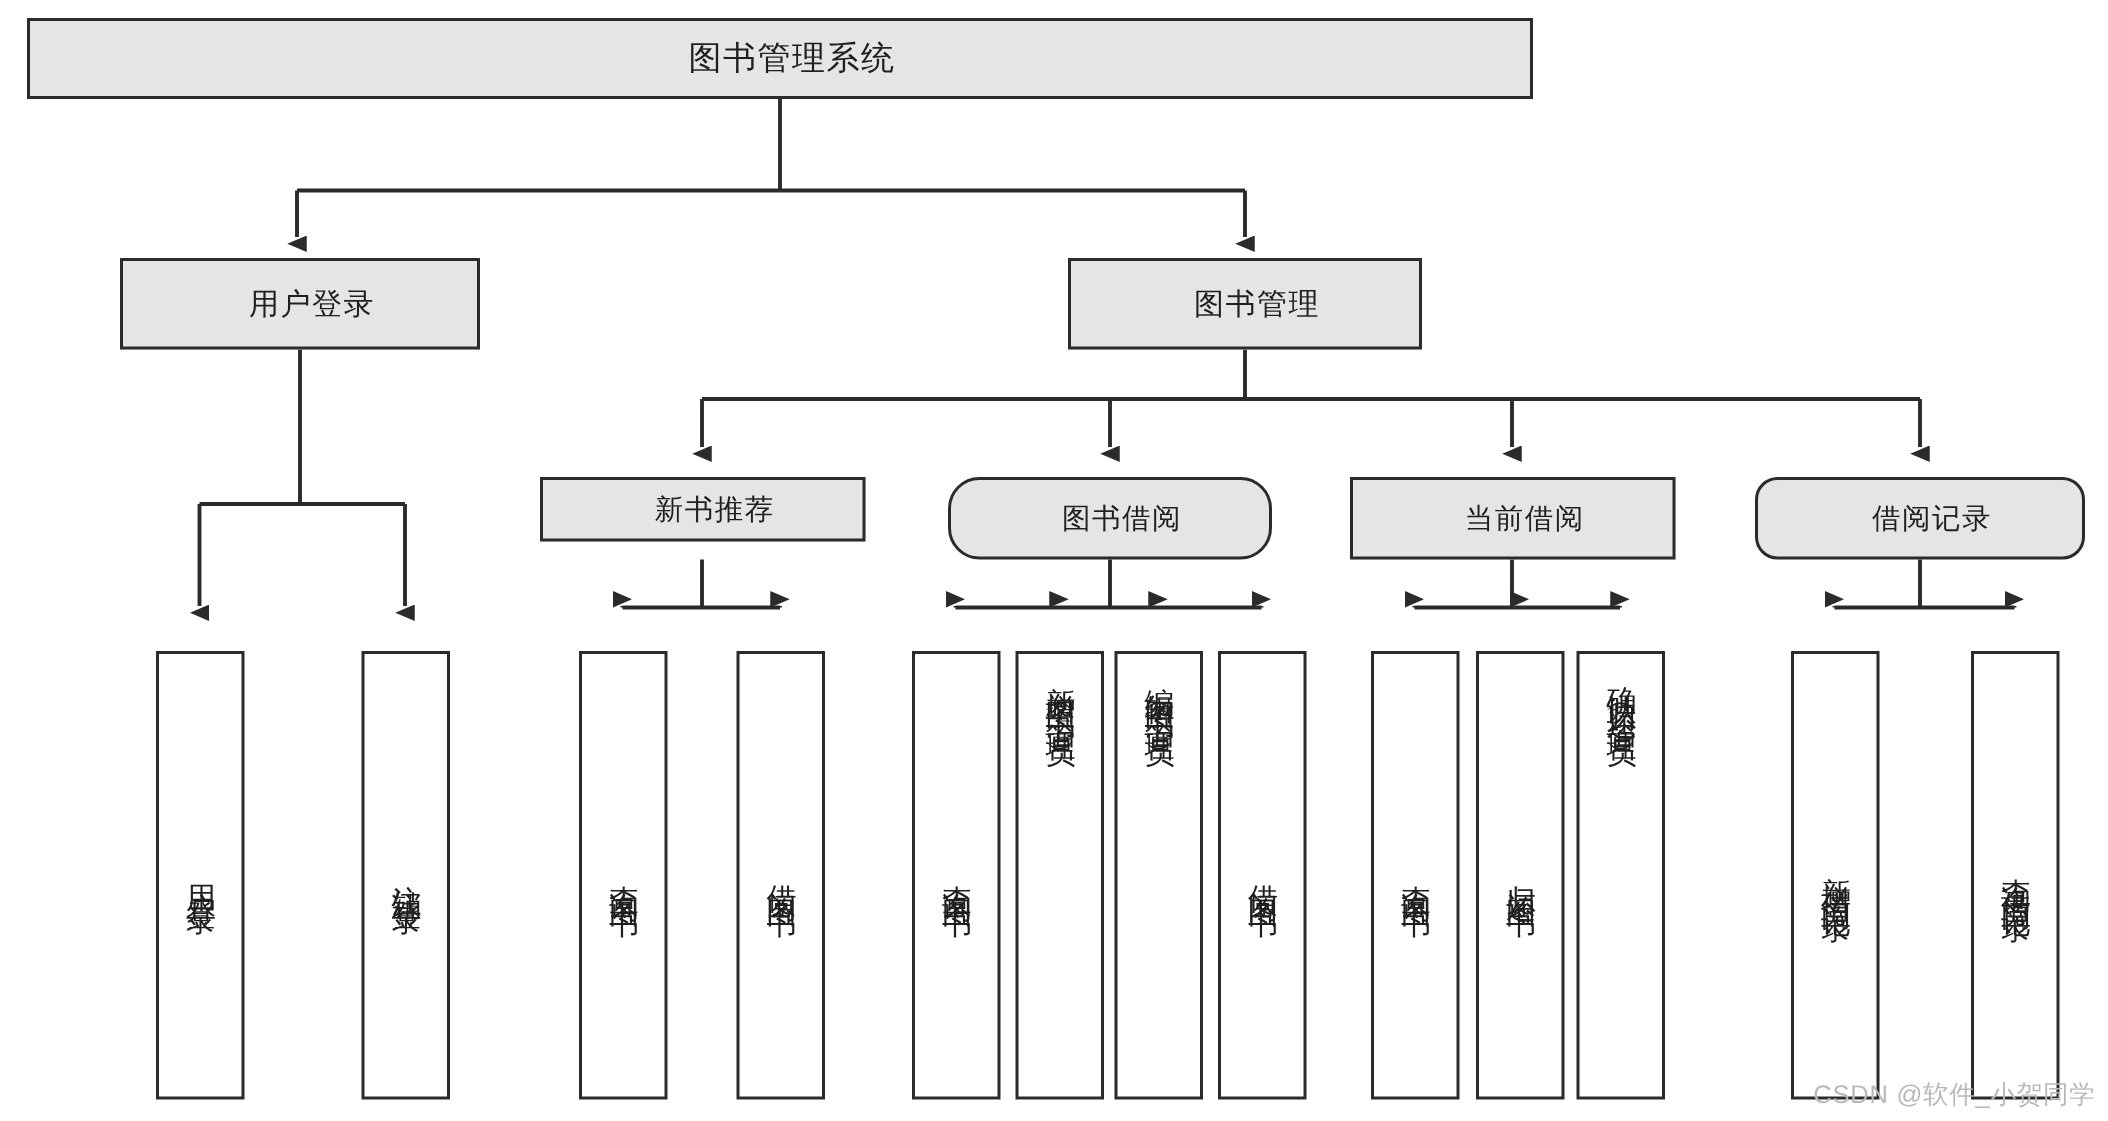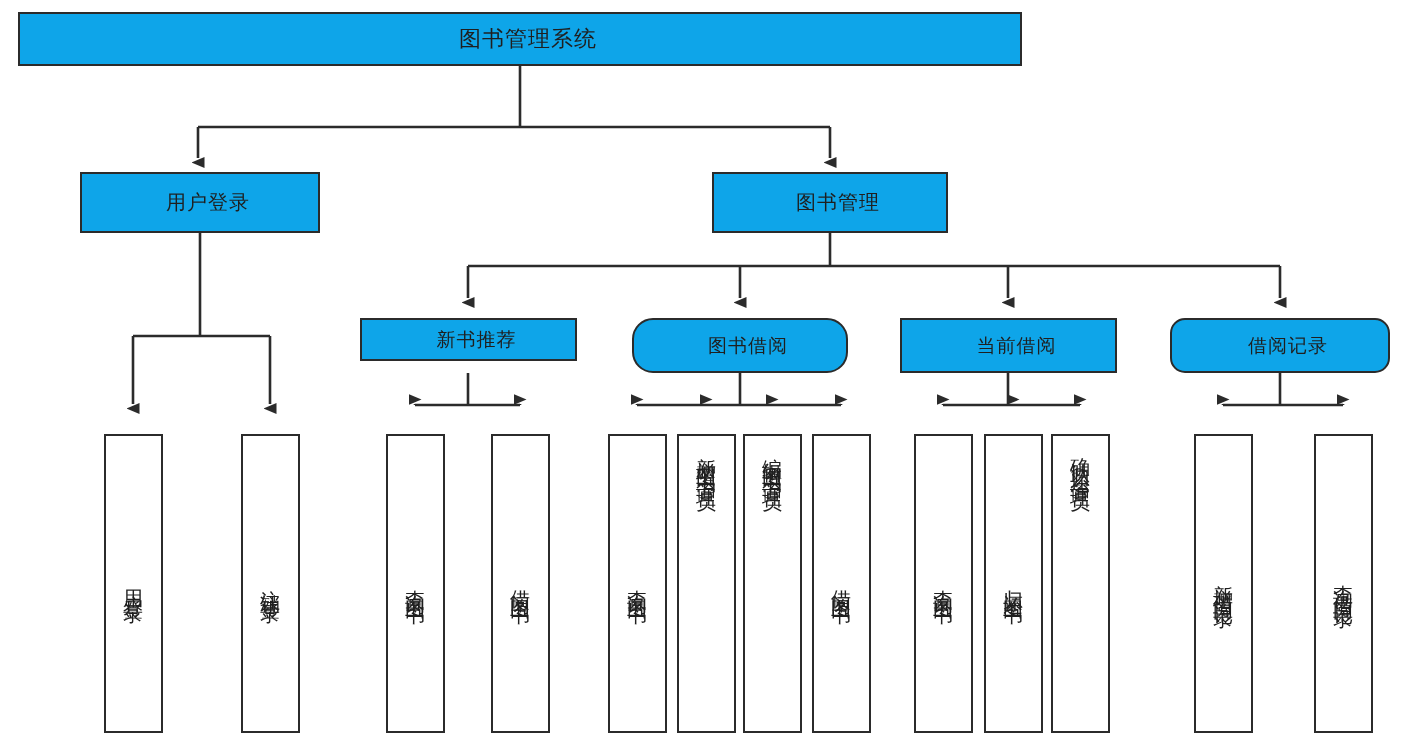--- a/index.html
+++ b/index.html
@@ -7,21 +7,21 @@
     font-family:"Liberation Sans","DejaVu Sans",sans-serif;
     width:1405px;height:747px;position:relative;overflow:hidden;
     -webkit-font-smoothing:antialiased;
   }
   #canvas{position:absolute;left:0;top:0;width:1405px;height:747px;}
   svg.edges{position:absolute;left:0;top:0;width:1405px;height:747px;pointer-events:none;}
 
   .node{
     position:absolute;
     box-sizing:border-box;
-    background:#0ea5e9;
+    background:#e5e5e5;
     border:2px solid #2b2b2b;
     display:flex;
     align-items:center;
     justify-content:center;
     color:#1f1f1f;
     letter-spacing:1px;
     padding-left:16px;
   }
   .node.root{font-size:22px;}
   .node.lvl2{font-size:20px;}
@@ -175,14 +175,15 @@
     <span class="vtext">确认归还（管理员）</span>
   </div>
 
   <div class="leaf" style="left:1194px;top:434px;width:59px;height:299px;">
     <span class="vtext">新增借阅记录</span>
   </div>
   <div class="leaf" style="left:1314px;top:434px;width:59px;height:299px;">
     <span class="vtext">查询借阅记录</span>
   </div>
 
+  <div class="watermark">CSDN @软件_小贺同学</div>
 
 </div>
 
 </body></html>

